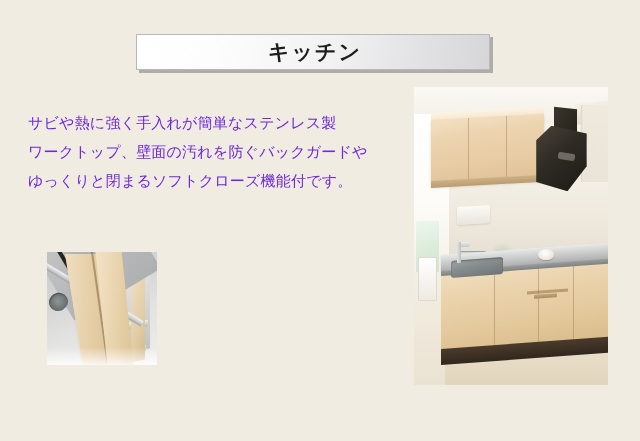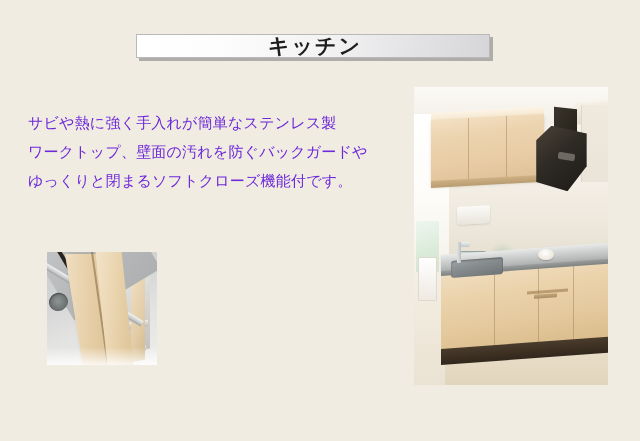--- a/index.html
+++ b/index.html
@@ -21,21 +21,21 @@
     width: 640px; height: 441px;
     background: #f1ece2;
   }
 
   
   .title-banner {
     position: absolute;
     left: 136px;
     top: 34px;
     width: 354px;
-    height: 24px;
+    height: 36px;
     background: linear-gradient(100deg, #ffffff 0%, #fdfdfd 22%, #f2f2f3 55%, #e2e2e4 80%, #d6d6d9 100%);
     border: 1px solid #b9b9bc;
     box-shadow: 3px 3px 0 0 rgba(120,120,122,0.55);
     box-sizing: border-box;
     display: flex;
     align-items: center;
     justify-content: center;
   }
   .title-text {
     font-family: "DejaVu Sans", "Liberation Sans", sans-serif;

